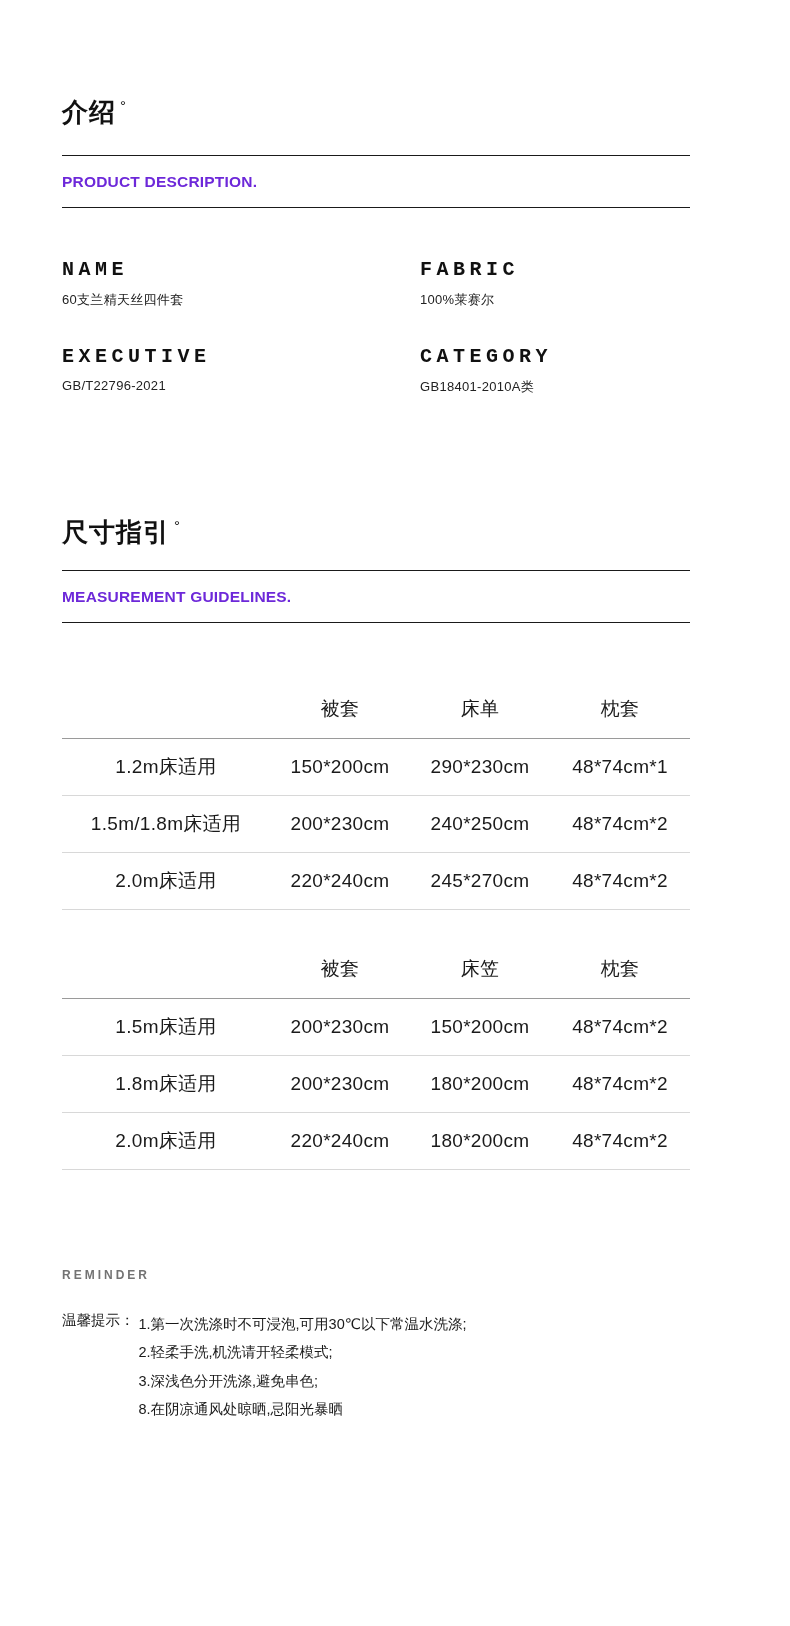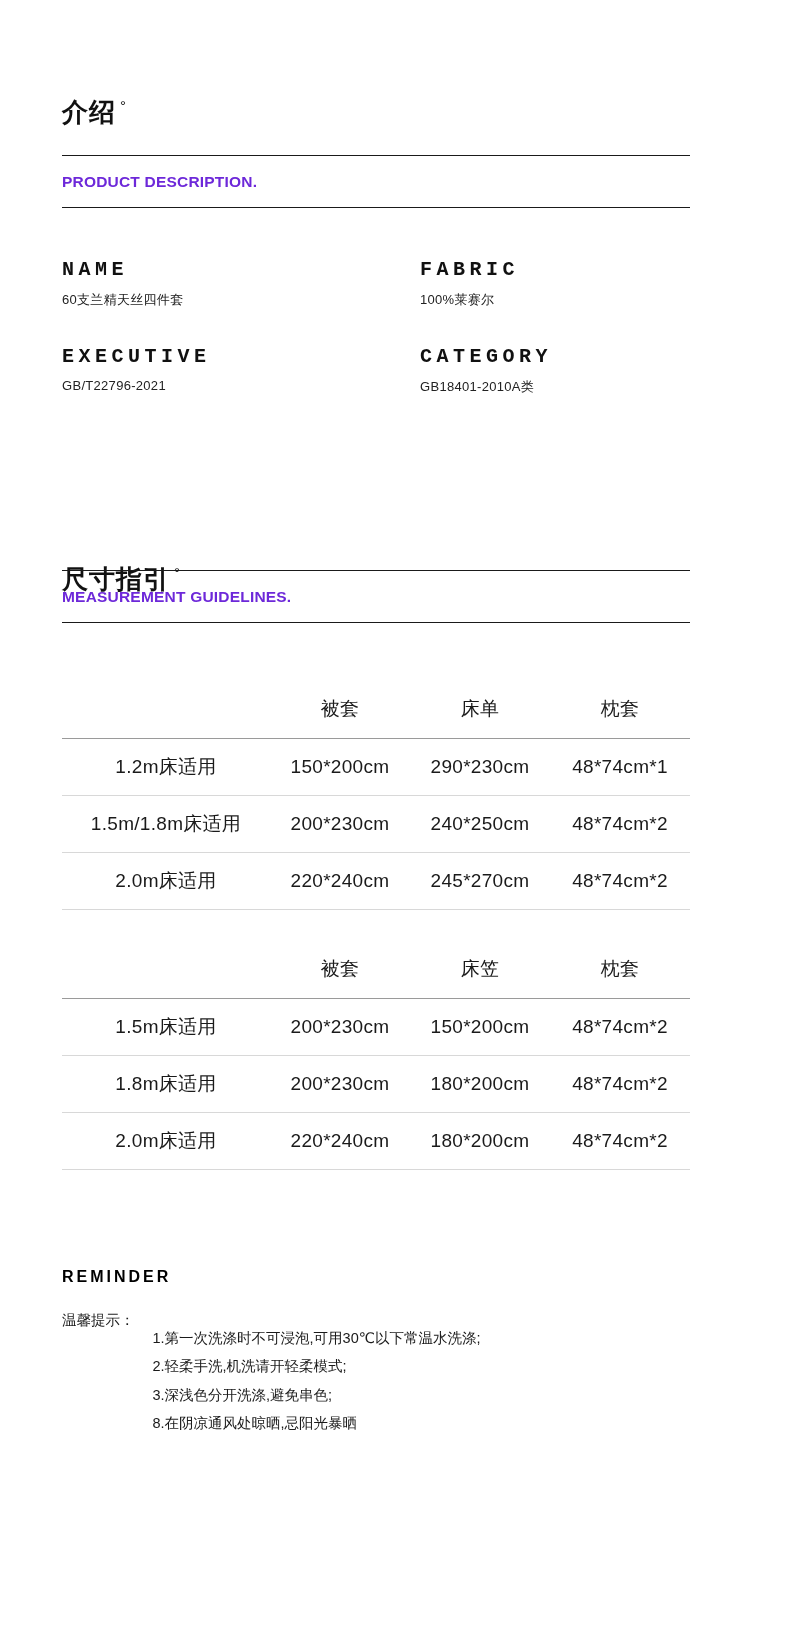--- a/index.html
+++ b/index.html
@@ -96,38 +96,38 @@
   table.size-table tbody tr:first-child {
     border-top: 1px solid #9a9a9a;
   }
   table.size-table tbody tr:last-child {
     border-bottom: 1px solid #d8d8d8;
   }
   .col-first { width: 208px; }
 
   
   .reminder-title {
-    font-size: 16px;
+    font-size: 12px;
     font-weight: 700;
     letter-spacing: 3px;
-    color: #000000;
+    color: #737373;
   }
   .reminder-body {
     display: flex;
     align-items: flex-start;
     font-size: 14.5px;
     color: #1a1a1a;
     line-height: 1.95;
   }
   .reminder-prefix {
     white-space: nowrap;
     padding-top: 0;
   }
   .reminder-list {
-    margin: 18px;
+    margin: 4px;
     padding: 0;
     list-style: none;
   }
   .reminder-list li { white-space: nowrap; }
 
   
   .abs { position: absolute; }
 </style>
 </head>
 <body>
@@ -163,21 +163,21 @@
       <div class="spec-value">GB/T22796-2021</div>
     </div>
 
     <div>
       <div class="spec-label">CATEGORY</div>
       <div class="spec-value">GB18401-2010A类</div>
     </div>
 
   </div>
 
-  <div class="abs" style="left:62px; top:518px;margin-top:47px;">
+  <div class="abs" style="left:62px; top:518px;">
     <span class="sec-head">
       <span>尺寸指引</span><span class="deg">°</span>
     </span>
   </div>
 
   <hr class="rule abs" style="left:62px; top:570px; width:628px;">
 
   <div class="abs sub-head" style="left:62px; top:588px;">MEASUREMENT GUIDELINES.</div>
 
   <hr class="rule abs" style="left:62px; top:622px; width:628px;">

